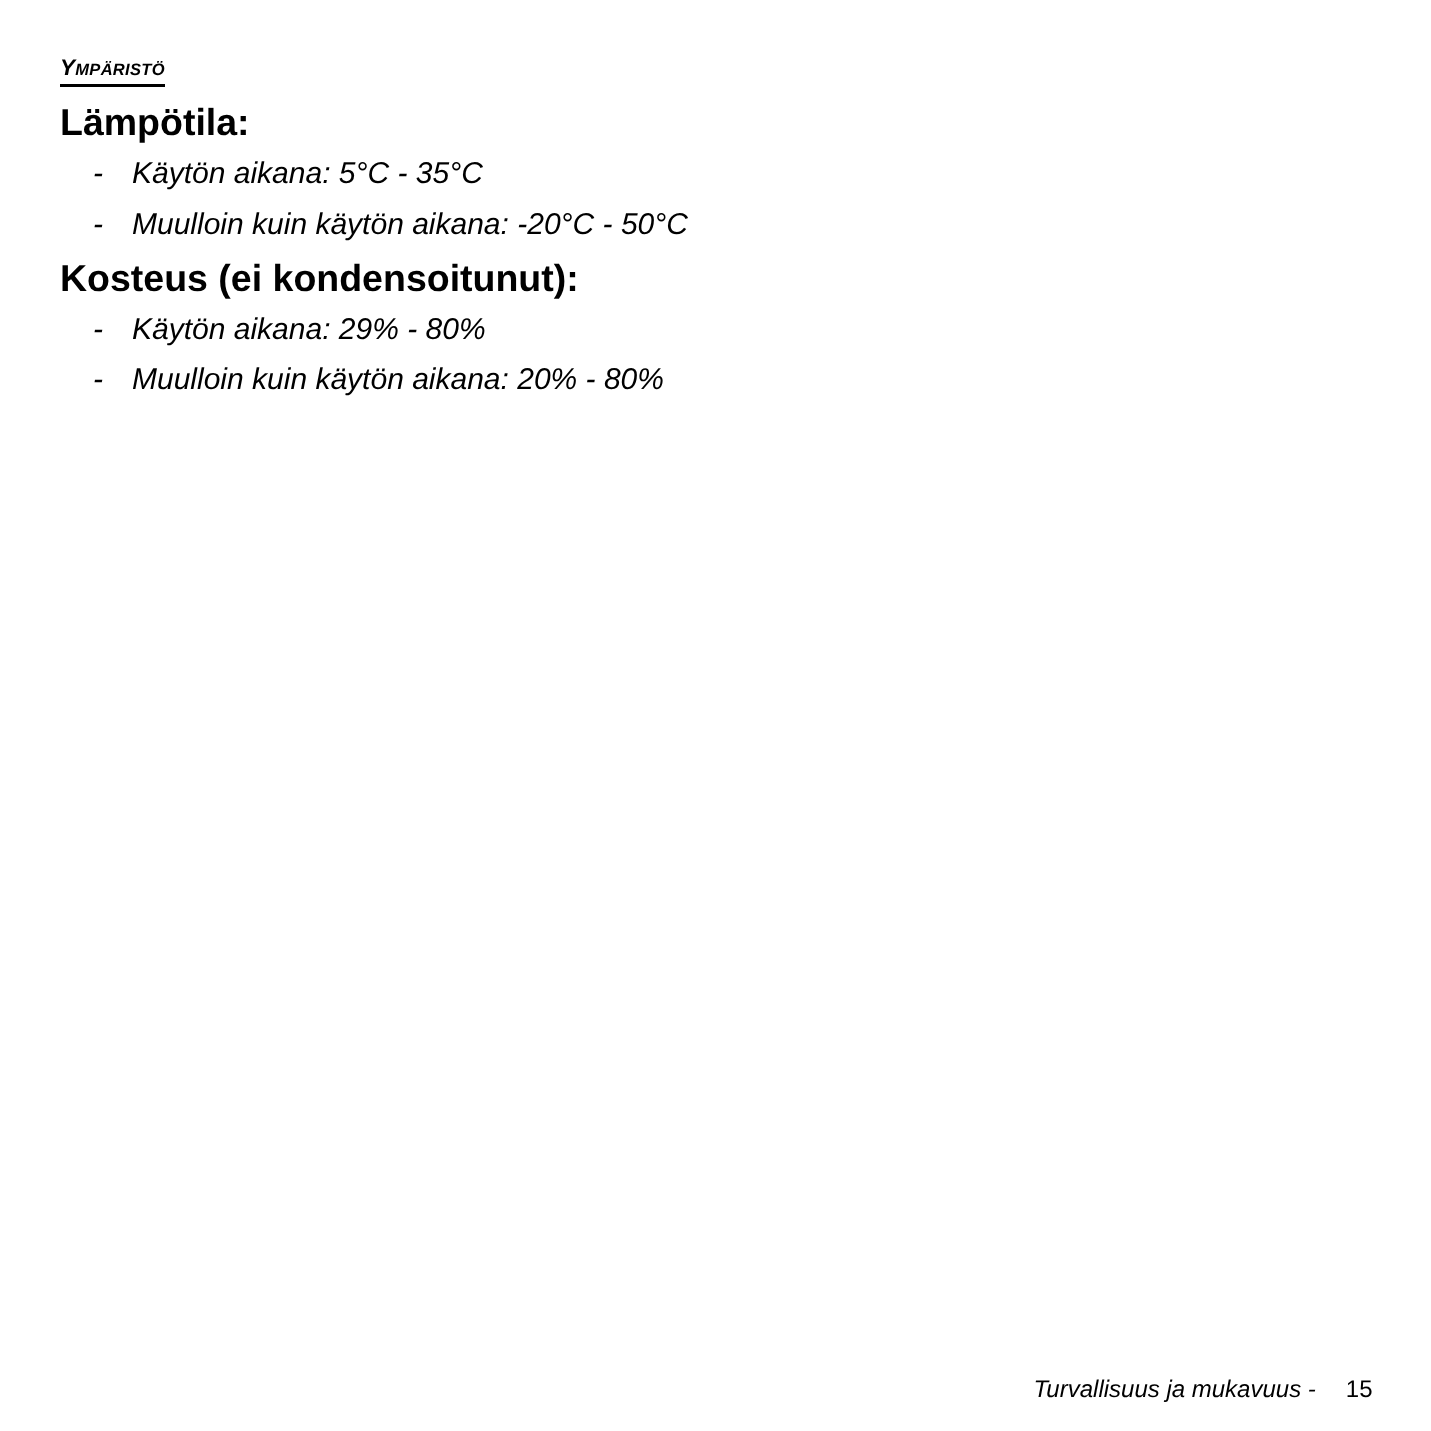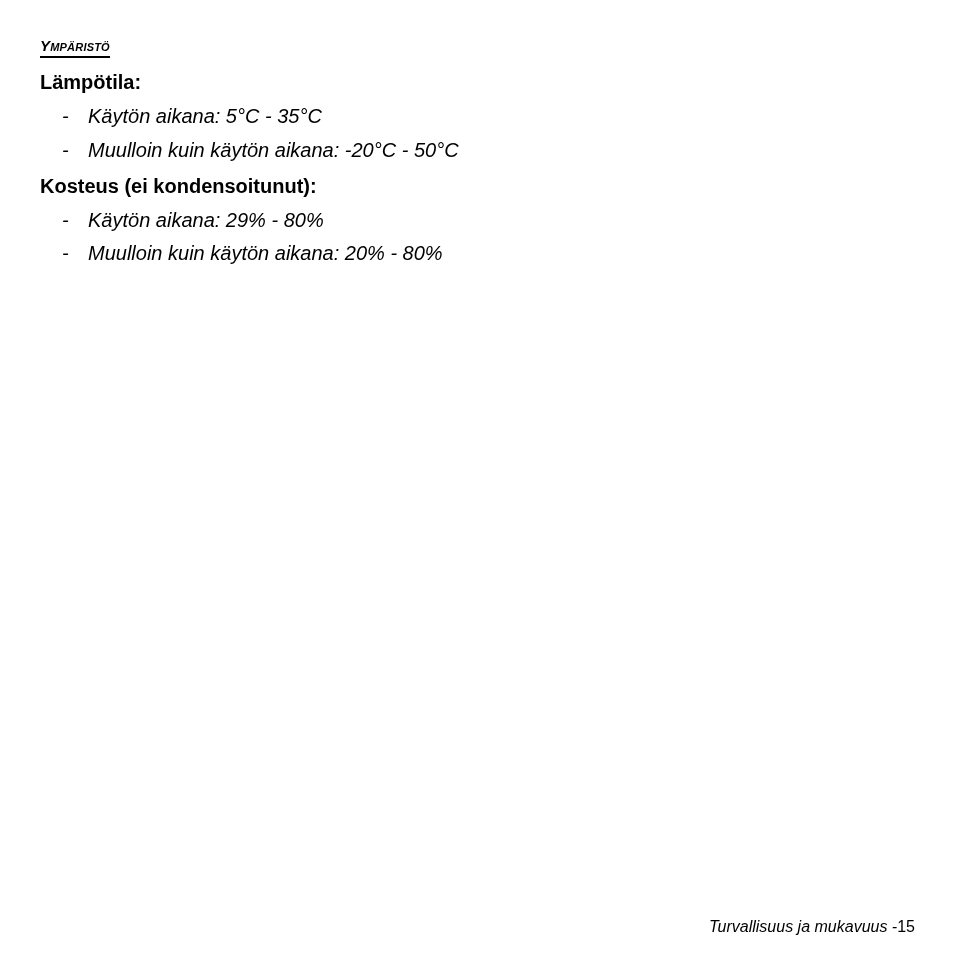--- a/index.html
+++ b/index.html
@@ -1,24 +1,24 @@
 <!DOCTYPE html>
 <html><head>
 <meta charset="utf-8">
 <style>
   html, body { margin: 0; padding: 0; background: #ffffff; }
   body { width: 954px; height: 954px; position: relative; overflow: hidden;
          font-family: "Liberation Sans", sans-serif; color: #000; }
   .heading { position: absolute; left: 40px; top: 36px; font-weight: bold; font-size: 15px;
              font-variant: small-caps; border-bottom: 2px solid #000; line-height: 20px; padding-bottom: 0px; letter-spacing: 0.2px; font-style: italic; }
-  .sub { position: absolute; left: 40px; font-weight: bold; font-size: 20px; line-height: 24px; }
+  .sub { position: absolute; left: 40px; font-weight: bold; font-size: 25px; line-height: 24px; }
   .item { position: absolute; left: 62px; font-size: 20px; line-height: 24px; font-style: italic; }
   .item .dash { display: inline-block; width: 26px; }
   .footer { position: absolute; right: 39px; top: 918px; font-size: 16px; font-style: italic; }
-  .footer .num { font-style: normal; margin-left: 0; }
+  .footer .num { font-style: normal; margin-left: 20px; }
 </style>
 </head>
 <body>
 
 <div class="heading">Ympäristö</div>
 
 <div class="sub" style="top:70px">Lämpötila:</div>
 <div class="item" style="top:104px">
   <span class="dash">-</span><span>Käytön aikana: 5°C - 35°C</span>
 </div>

